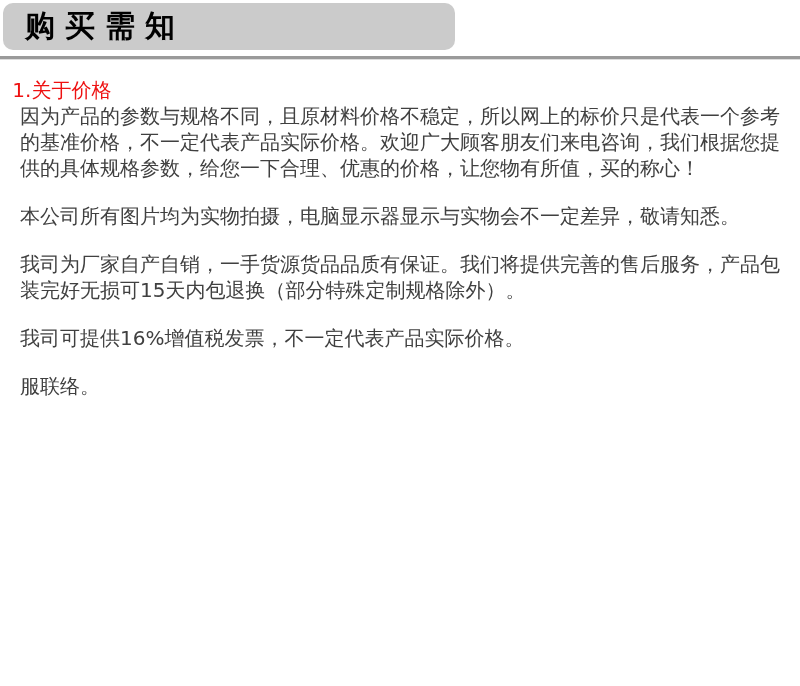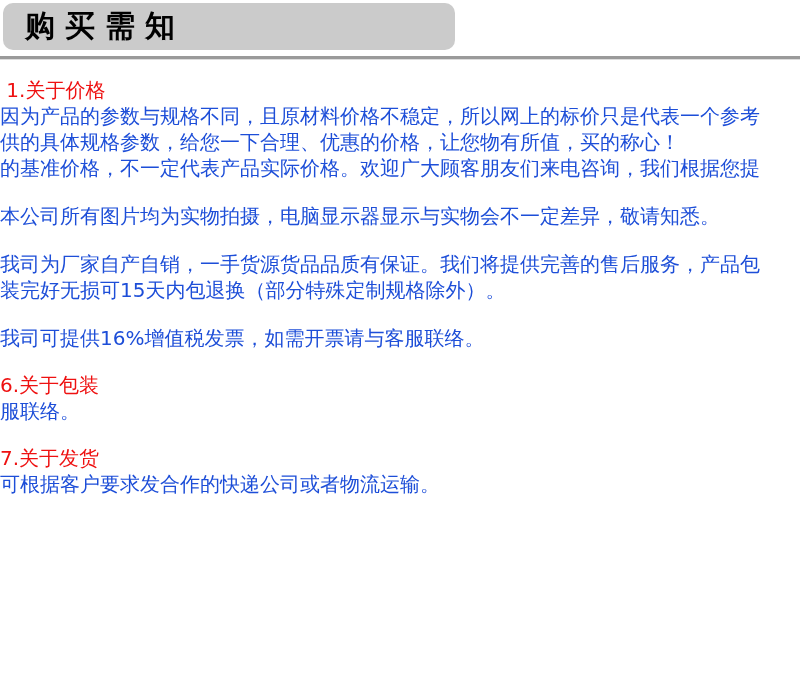--- a/index.html
+++ b/index.html
@@ -50,69 +50,65 @@
     width: 800px;
     padding-top: 18px;
   }
   .section {
     margin-bottom: 22px;
   }
   .section-heading {
     color: #ee1111;
     font-size: 20px;
     line-height: 25px;
+    padding-left: 6px;
     white-space: pre-wrap;
   }
   .section-line {
-    color: #1d4ed8;
+    color: #404040;
     font-size: 20px;
     line-height: 26px;
-    padding-left: 0;
+    padding-left: 20px;
     white-space: pre-wrap;
   }
 </style>
 </head>
 <body>
 
 <div class="page">
 
   <div class="header-bar">
     <span class="header-title">购买需知</span>
   </div>
   <div class="divider"></div>
 
   <div class="content">
 
     <div class="section">
       <div class="section-heading"> 1.关于价格</div>
       <div class="section-line">因为产品的参数与规格不同，且原材料价格不稳定，所以网上的标价只是代表一个参考</div>
+      <div class="section-line">的基准价格，不一定代表产品实际价格。欢迎广大顾客朋友们来电咨询，我们根据您提</div>
       <div class="section-line">供的具体规格参数，给您一下合理、优惠的价格，让您物有所值，买的称心！</div>
-      <div class="section-line">的基准价格，不一定代表产品实际价格。欢迎广大顾客朋友们来电咨询，我们根据您提</div>
     </div>
 
     <div class="section">
       <div class="section-line">本公司所有图片均为实物拍摄，电脑显示器显示与实物会不一定差异，敬请知悉。</div>
     </div>
 
     <div class="section">
     </div>
 
     <div class="section">
       <div class="section-line">我司为厂家自产自销，一手货源货品品质有保证。我们将提供完善的售后服务，产品包</div>
       <div class="section-line">装完好无损可15天内包退换（部分特殊定制规格除外）。</div>
     </div>
 
     <div class="section">
-      <div class="section-line">我司可提供16%增值税发票，如需开票请与客服联络。</div>
+      <div class="section-line">我司可提供16%增值税发票，不一定代表产品实际价格。</div>
     </div>
 
     <div class="section">
-      <div class="section-heading">6.关于包装</div>
       <div class="section-line">服联络。</div>
     </div>
 
-    <div class="section">
-      <div class="section-heading">7.关于发货</div>
-      <div class="section-line">可根据客户要求发合作的快递公司或者物流运输。</div>
-    </div>
 
   </div>
 </div>
 
 </body></html>

